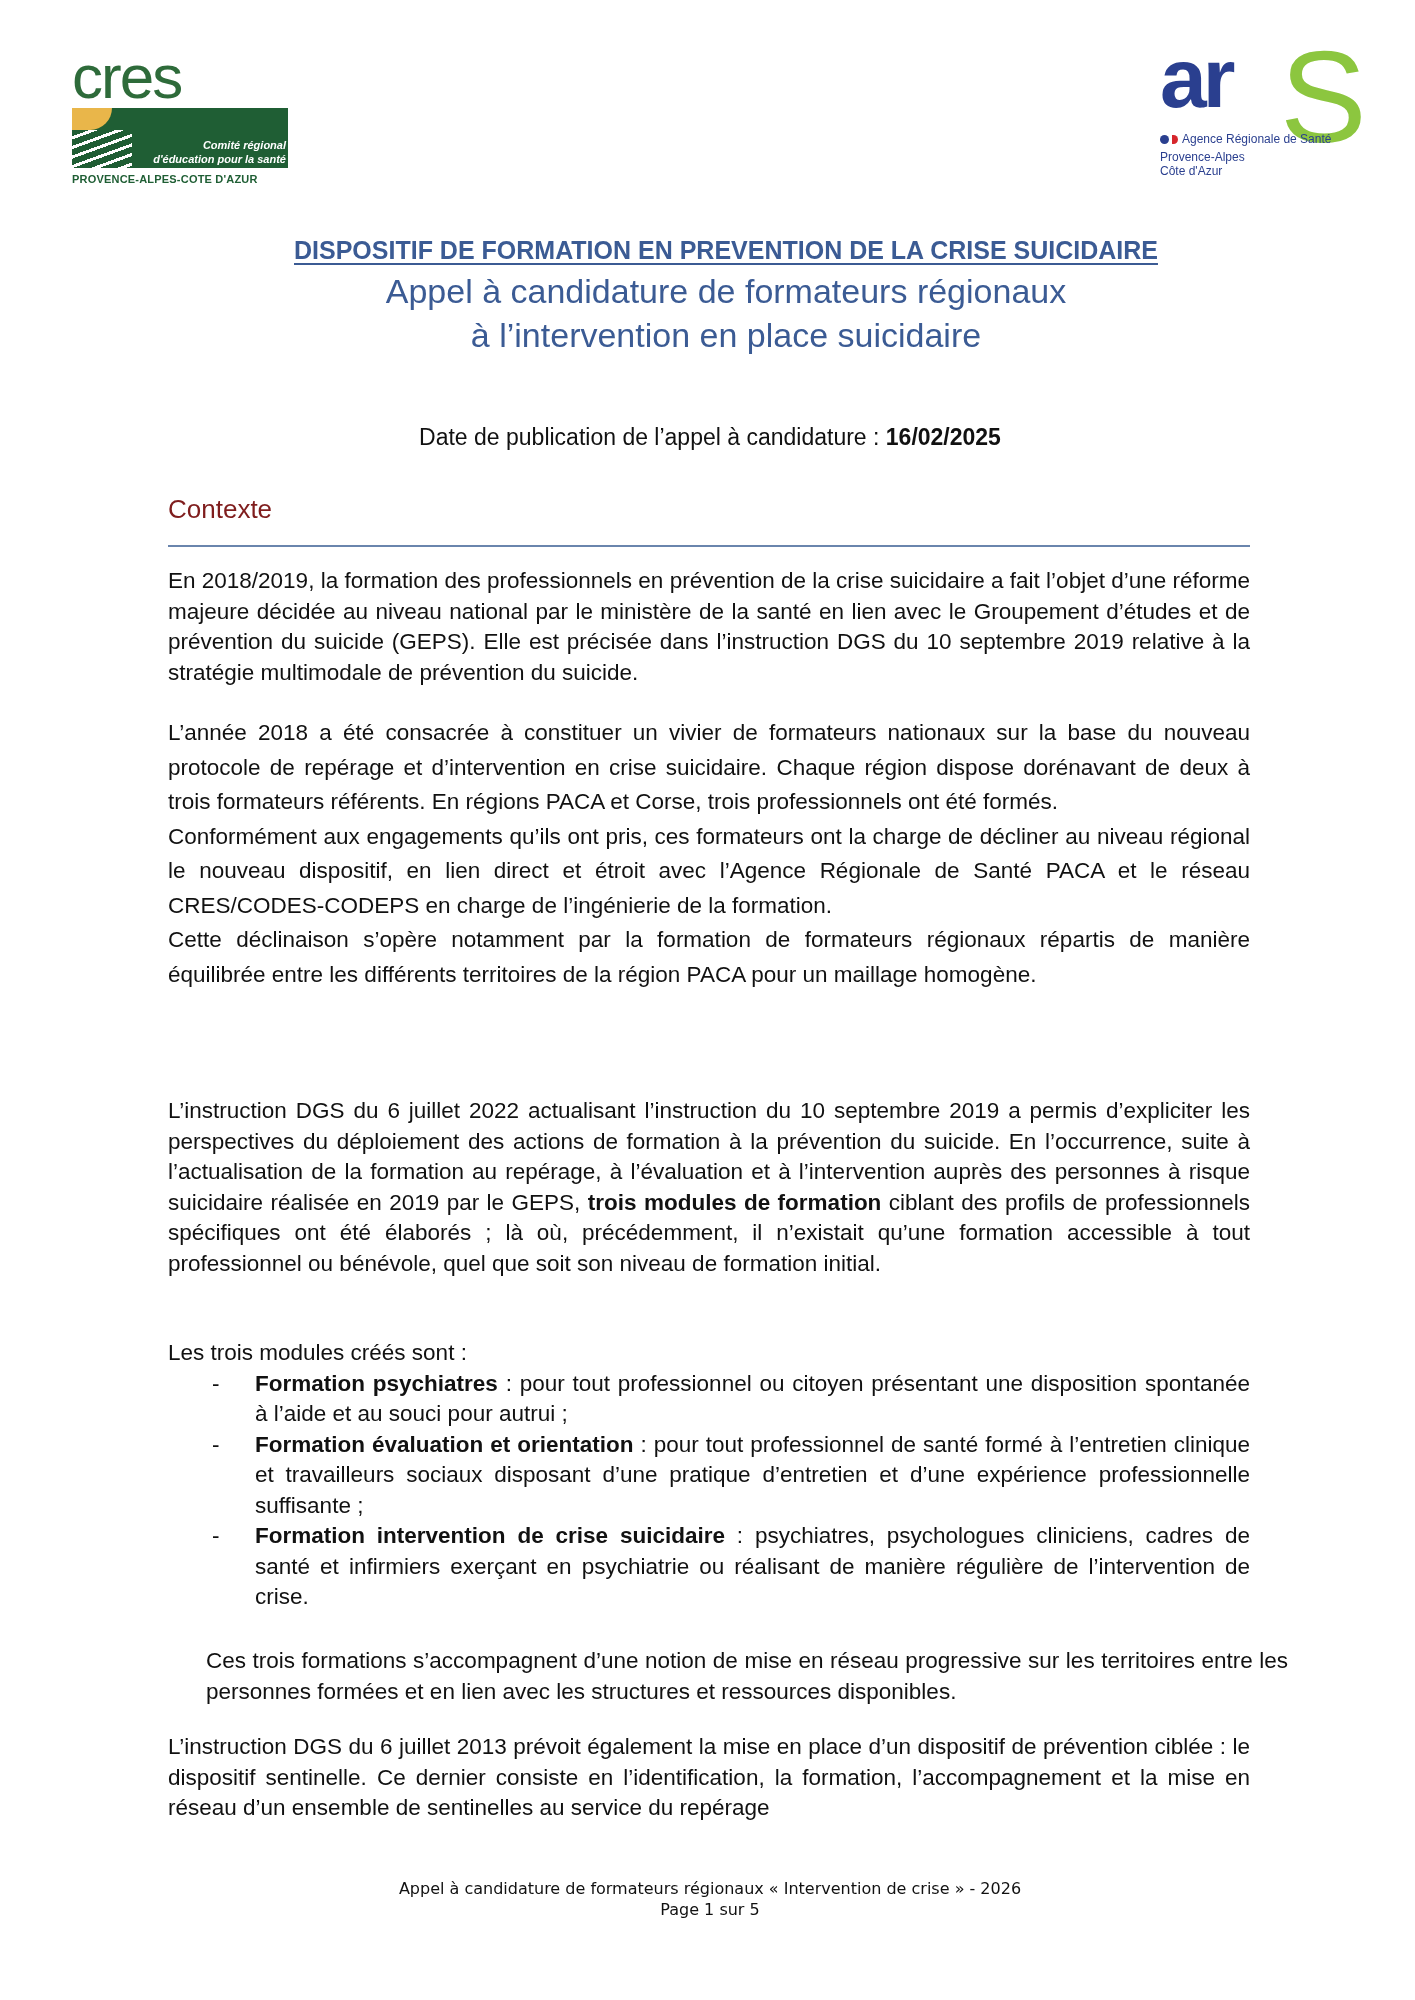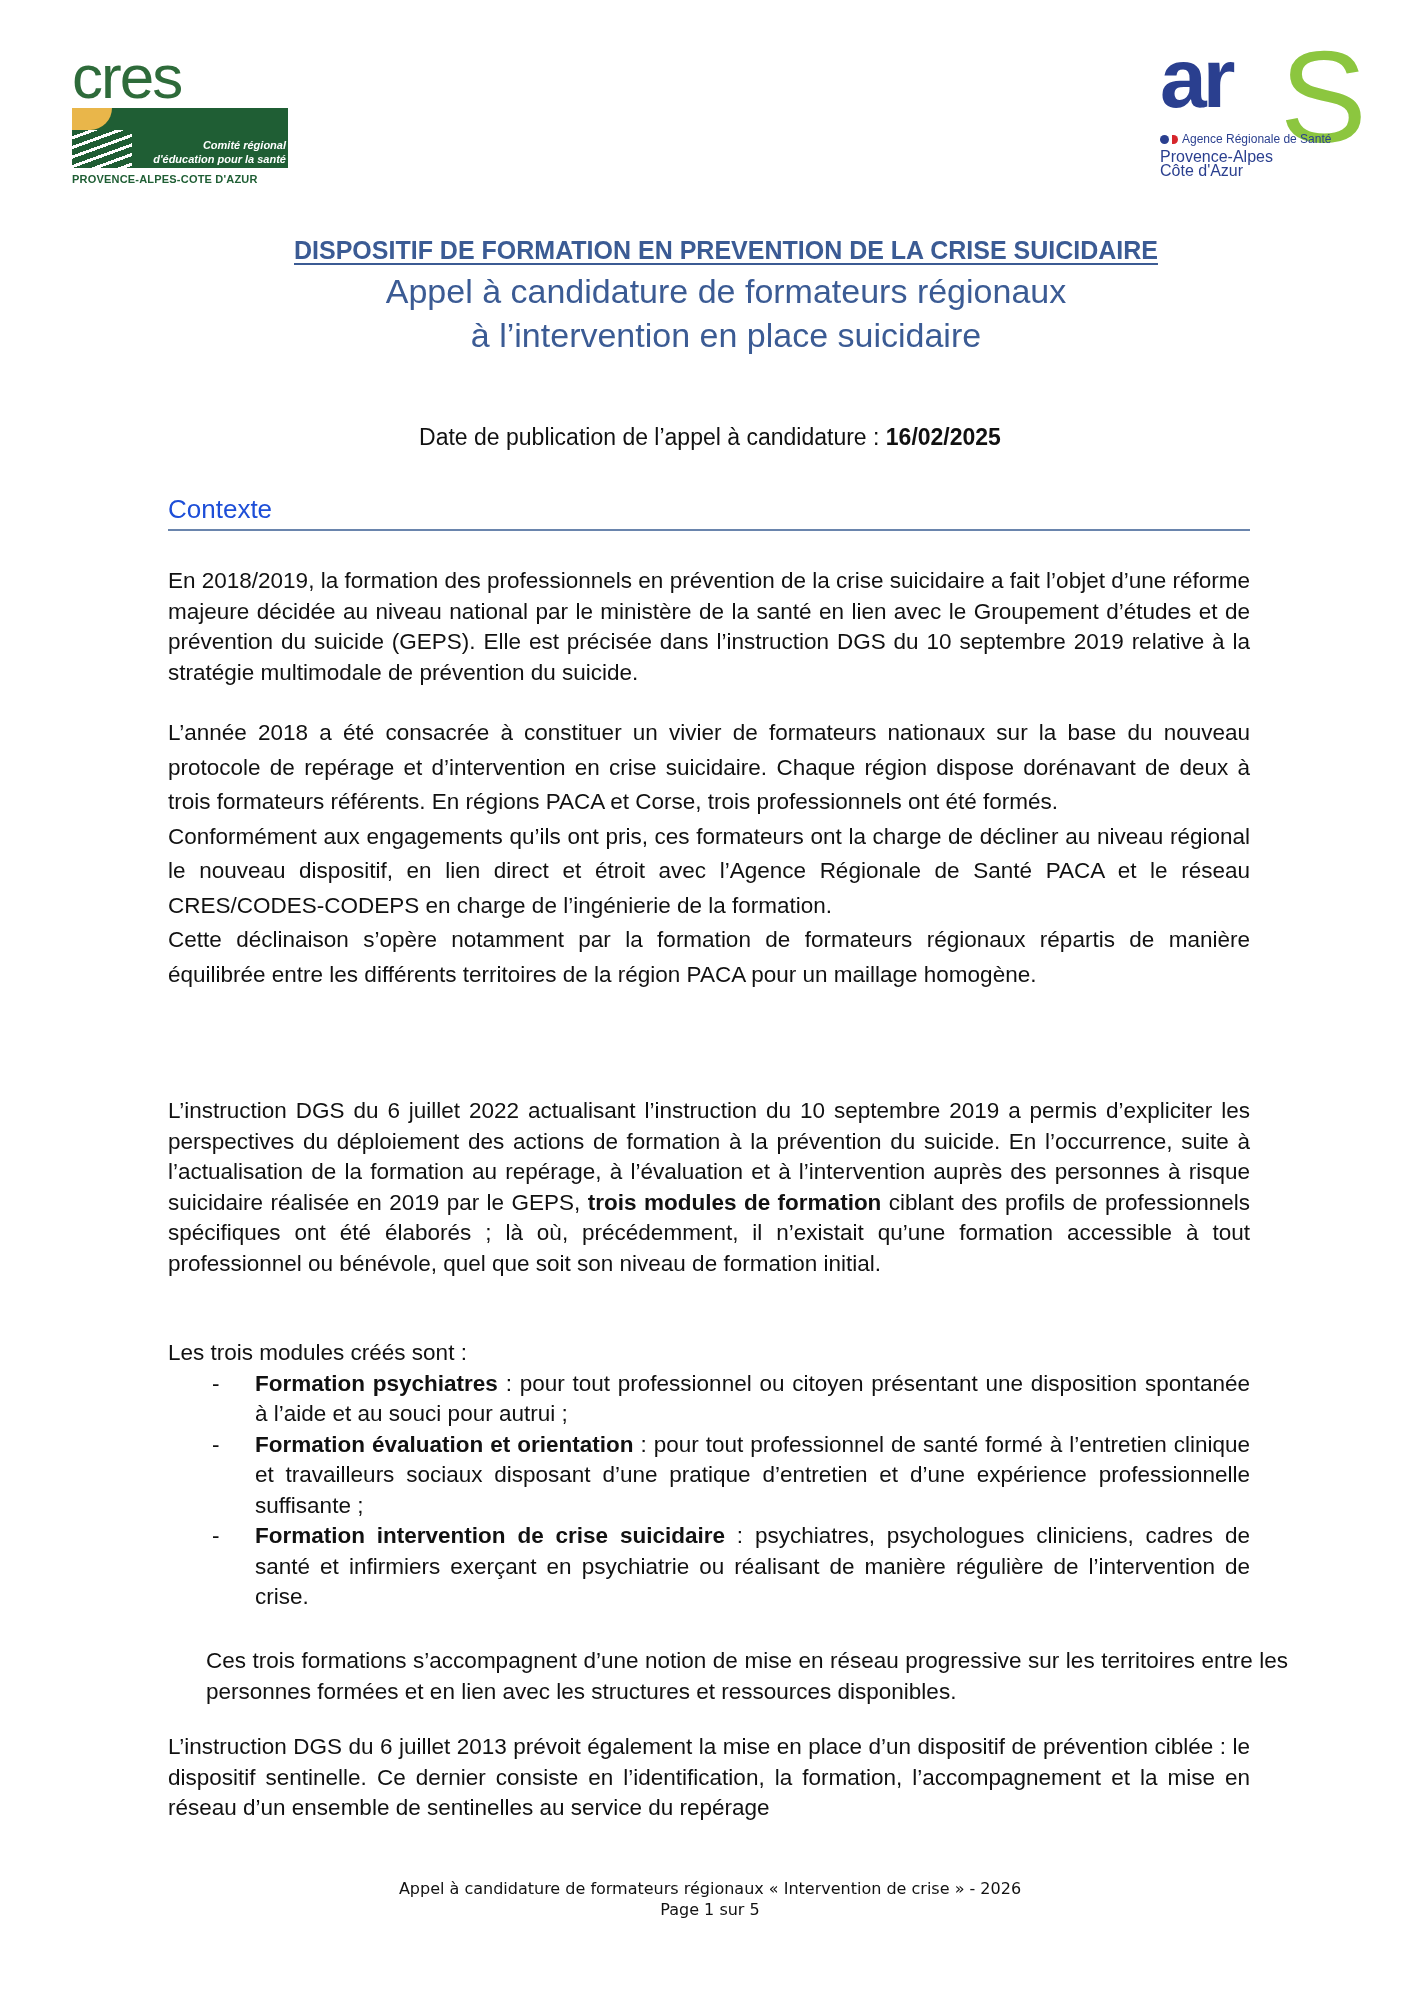--- a/index.html
+++ b/index.html
@@ -16,31 +16,31 @@
   .logo-cres .band-text { position: absolute; right: 6px; top: 82px; text-align: right; color: #fff;
         font-style: italic; font-weight: 700; font-size: 11px; line-height: 14px; }
   .logo-cres .region { position: absolute; left: 0; top: 117px; font-size: 11px; font-weight: 700; color: #1f5e34; letter-spacing: 0.2px; }
 
   .logo-ars { position: absolute; left: 1160px; top: 58px; width: 220px; height: 130px; }
   .logo-ars .ar { position: absolute; left: 0; top: -22px; font-size: 84px; font-weight: 700; color: #2a3f8f; letter-spacing: -4px; line-height: 1; }
   .logo-ars .s { position: absolute; left: 120px; top: -26px; font-size: 130px; font-weight: 400; color: #8cc63f; line-height: 1; }
   .logo-ars .agency { position: absolute; left: 0; top: 74px; font-size: 12px; color: #2a3f8f; white-space: nowrap; }
   .logo-ars .dots { display: inline-block; width: 9px; height: 9px; border-radius: 50%; background: #2a3f8f; margin-right: 3px; vertical-align: -1px; }
   .logo-ars .dot2 { display: inline-block; width: 6px; height: 9px; border-radius: 0 9px 9px 0; background: #d6262c; margin-right: 4px; vertical-align: -1px; }
-  .logo-ars .sub { position: absolute; left: 0; top: 92px; font-size: 16px; color: #2a3f8f; line-height: 14px; }
+  .logo-ars .sub { position: absolute; left: 0; top: 92px; font-size: 12px; color: #2a3f8f; line-height: 14px; }
 
   .title-block { position: absolute; left: 176px; top: 236px; width: 1100px; text-align: center; color: #3b5b94; }
   .title-main { font-size: 25px; font-weight: 700; text-decoration: underline; text-decoration-thickness: 2px; text-underline-offset: 4px; color: #3b5b94; }
   .title-sub { font-size: 34px; line-height: 44px; margin-top: 4px; color: #3b5b94; }
 
   .pub-date { position: absolute; left: 160px; top: 424px; width: 1100px; text-align: center; font-size: 23px; color: #111; }
   .pub-date b { font-weight: 700; }
 
-  .section-head { position: absolute; left: 168px; top: 494px; width: 1082px; font-size: 26px; color: #1d4ed8;
-        border-bottom: 2px solid #6a85ad; padding-bottom: 4px; }
+  .section-head { position: absolute; left: 168px; top: 494px; width: 1082px; font-size: 26px; color: #7f1d1d;
+        border-bottom: 2px solid #6a85ad; padding-bottom: 20px; }
 
   .body-text { position: absolute; left: 168px; width: 1082px; font-size: 22.5px; line-height: 30.5px; color: #111; text-align: justify; }
   .body-text p { margin: 0; }
   .p1 { top: 566px; }
   .p2 { top: 716px; line-height: 34.5px; }
   .p3 { top: 1096px; line-height: 30.5px; }
   .p4 { top: 1338px; }
   .p5 { top: 1646px; margin-left: 38px; }
   .p6 { top: 1732px; }
   .list { margin: 0; padding: 0; list-style: none; }

